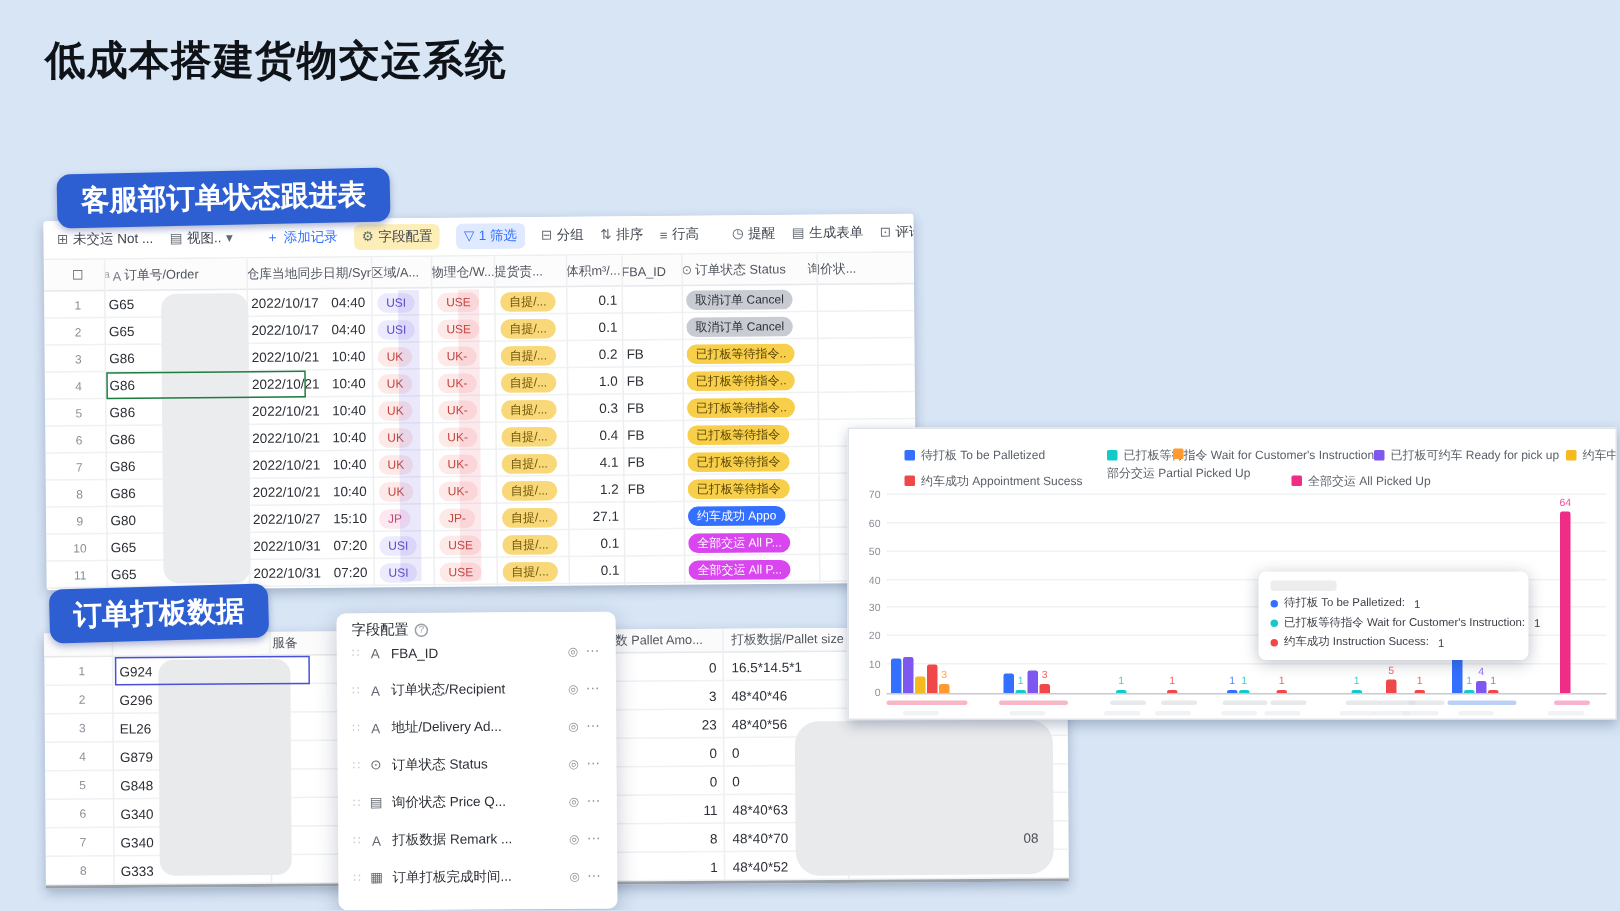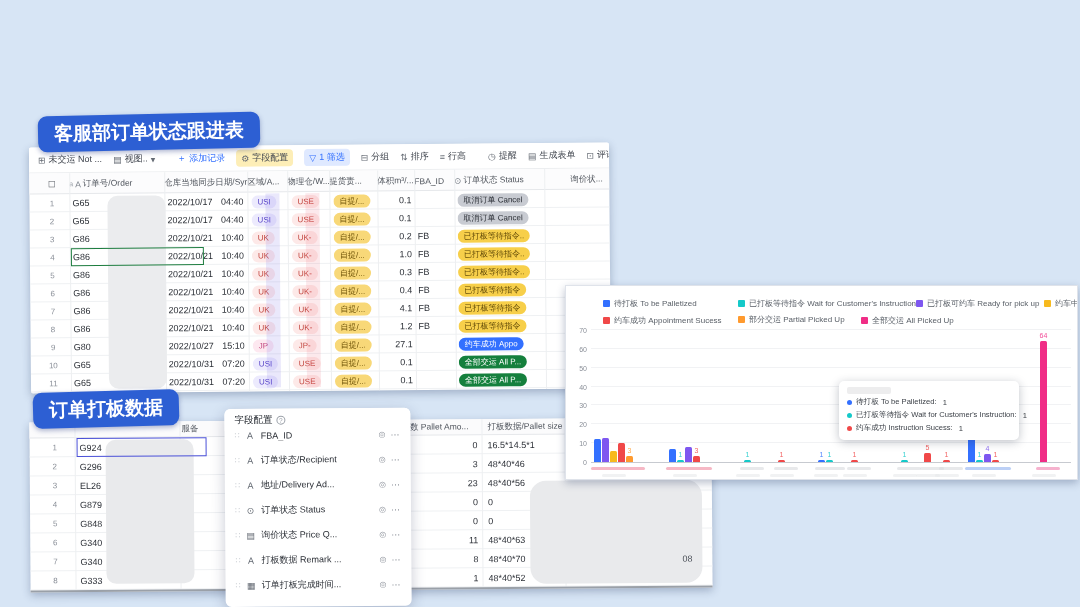--- a/index.html
+++ b/index.html
@@ -33,21 +33,21 @@
   .hcell{position:absolute;top:0;height:21px;display:flex;align-items:center;gap:2px;overflow:hidden;
          font-size:8.5px;color:#51565e;white-space:nowrap;}
   .trow{position:absolute;left:0;right:0;height:18px;border-bottom:1px solid #eff1f3;}
   .tcell{position:absolute;top:0;height:18px;display:flex;align-items:center;overflow:hidden;font-size:9px;color:#2b2f36;white-space:nowrap;}
   .numc{justify-content:center;color:#8a8f98;font-size:8px;}
   .vl{position:absolute;width:1px;background:#edeff1;}
   .pill{border-radius:8px;padding:1px 6px;font-size:8px;white-space:nowrap;line-height:11px;}
   .st-gray{background:#c8cbd2;color:#2b2f36;}
   .st-yellow{background:#f7cf4a;color:#5c4505;}
   .st-blue{background:#3370ff;color:#fff;}
-  .st-green{background:#15803d;color:#fff;}
+  .st-green{background:#d946ef;color:#fff;}
   .ti{background:#eceafd;color:#5a46c8;}
   .tr2{background:#fde9e8;color:#c2453e;}
   .tp2{background:#fde8f0;color:#c2457e;}
   .pick{background:#f8d878;color:#6d5207;}
   .blob{position:absolute;background:#e9eaec;border-radius:10px;z-index:4;}
   .stripA{position:absolute;left:236px;top:48px;width:14px;height:194px;background:rgba(125,110,230,.16);z-index:5;}
   .stripB{position:absolute;left:276px;top:48px;width:14px;height:194px;background:rgba(235,120,135,.16);z-index:5;}
   .selbox{position:absolute;border:1.6px solid #1d7d3f;z-index:6;pointer-events:none;}
   .selbox2{position:absolute;border:1.4px solid #4a50d8;z-index:6;pointer-events:none;}
   
@@ -80,20 +80,21 @@
   .ttr{display:flex;align-items:center;gap:4px;margin-top:3px;font-size:7.6px;color:#3a3f46;white-space:nowrap;}
   .dot{width:5px;height:5px;border-radius:50%;flex:none;}
   .tblob{width:44px;height:7px;background:#ededee;border-radius:2px;}
   .stray{position:absolute;font-size:9px;color:#4a4f57;z-index:6;}
   .note{position:absolute;font-size:8px;color:#6a6f77;z-index:5;}
 </style>
 </head>
 <body>
 
 <div class="slide">
+  <div class="title">低成本搭建货物交运系统</div>
 
   <section class="panel t1">
     <div class="tbar" id="t1toolbar">
         <div class="tbi">
           <span class="ic">⊞</span>
           <span>未交运 Not ...</span>
         </div>
         <div class="tbi">
           <span class="ic">▤</span>
           <span>视图..</span>
@@ -162,21 +163,21 @@
         <div class="hcell" style="left: 348px; width: 37px;">
           <span>体积m³/...</span>
         </div>
         <div class="hcell" style="left: 385px; width: 40px;">
           <span>FBA_ID</span>
         </div>
         <div class="hcell" style="left: 425px; width: 90px;">
           <span style="color:#767c85;">⊙</span>
           <span>订单状态 Status</span>
         </div>
-        <div class="hcell" style="left: 541px; width: 62px;">
+        <div class="hcell" style="left: 509px; width: 62px;">
           <span>询价状...</span>
         </div>
       </div>
     <div id="t1body">
         <div class="trow" style="top: 47px;">
           <div class="tcell numc" style="left: 5px; width: 35px;">1</div>
           <div class="tcell" style="left: 43px; width: 90px;">G65</div>
           <div class="tcell" style="left: 138px; width: 76px; justify-content: space-between;">
             <span>2022/10/17</span>
             <span>04:40</span>
@@ -580,21 +581,21 @@
           <span>已打板可约车 Ready for pick up</span>
         </div>
         <div class="litem" style="left: 478px; top: 12px;">
           <span class="lsq" style="background:#f7ba1e"></span>
           <span>约车中 booking truc</span>
         </div>
         <div class="litem" style="left: 37px; top: 29px;">
           <span class="lsq" style="background:#f04848"></span>
           <span>约车成功 Appointment Sucess</span>
         </div>
-        <div class="litem" style="left: 172px; top: 28px;">
+        <div class="litem" style="left: 172px; top: 13px; flex-direction: column;">
           <span class="lsq" style="background:#ff9a2e"></span>
           <span>部分交运 Partial Picked Up</span>
         </div>
         <div class="litem" style="left: 295px; top: 29px;">
           <span class="lsq" style="background:#f02d86"></span>
           <span>全部交运 All Picked Up</span>
         </div>
       </div>
     <div class="plot" id="plot">
         <div class="ytick" style="left: -22px; bottom: -4px;">0</div>

